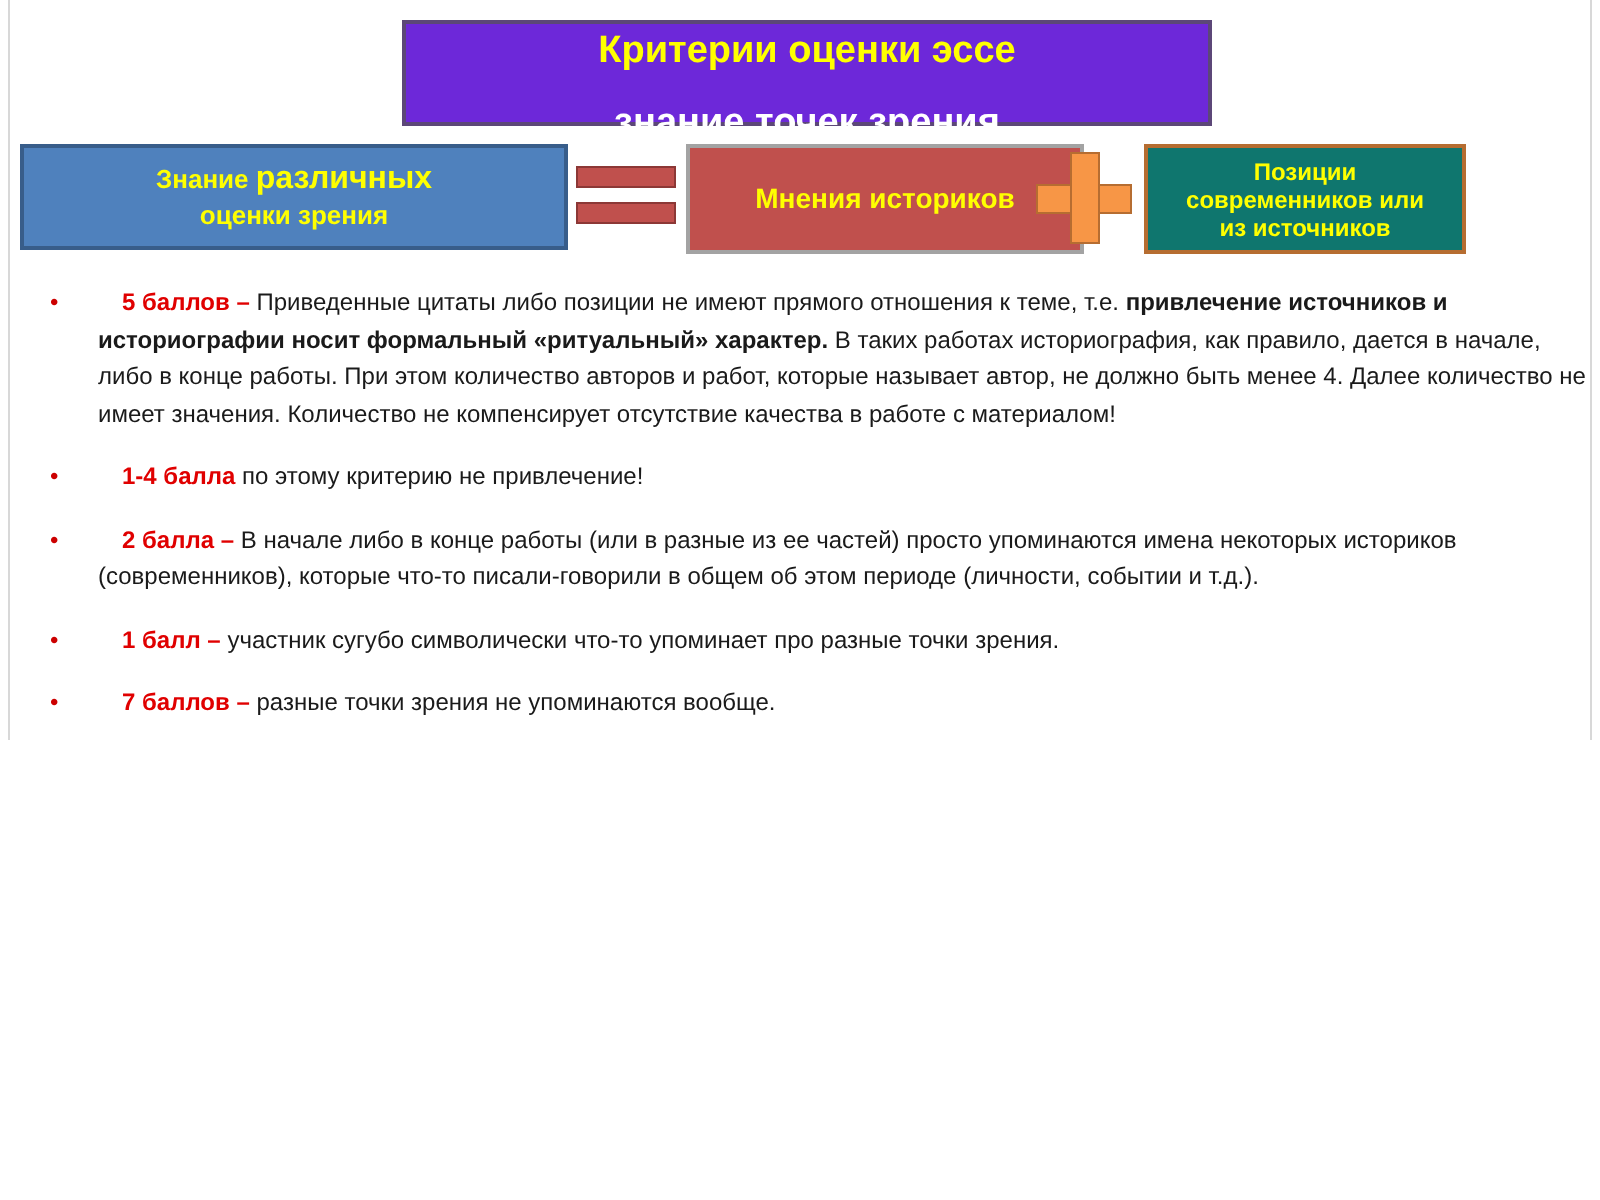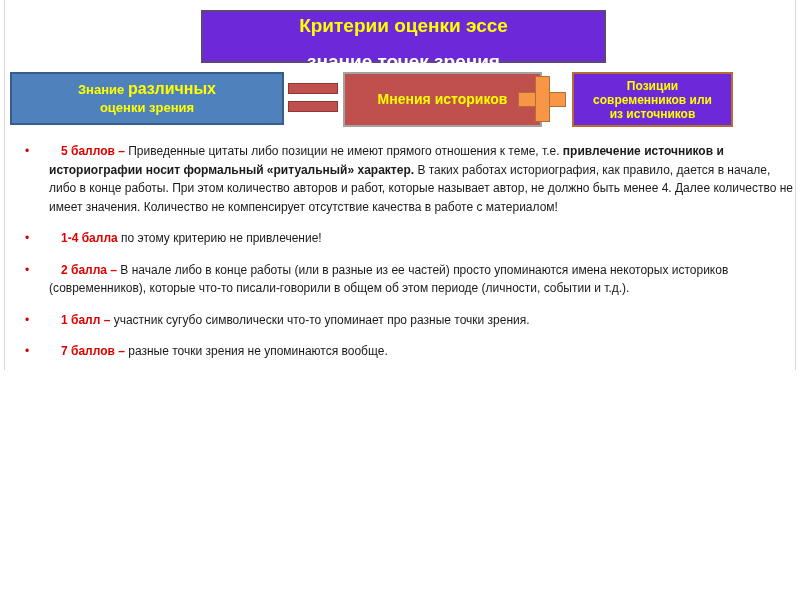--- a/index.html
+++ b/index.html
@@ -69,21 +69,21 @@
       background: #c0504d;
       border: 2px solid #a3a3a3;
       font-size: 14px;
       line-height: 19px;
     }
     .orange-box {
       left: 567px;
       top: 72px;
       width: 161px;
       height: 55px;
-      background: #6d28d9;
+      background: #0f766e;
       border: 2px solid #b66d31;
       font-size: 12px;
       line-height: 14px;
     }
     .eq-bar {
       position: absolute;
       left: 283px;
       width: 50px;
       height: 11px;
       background: #c0504d;

